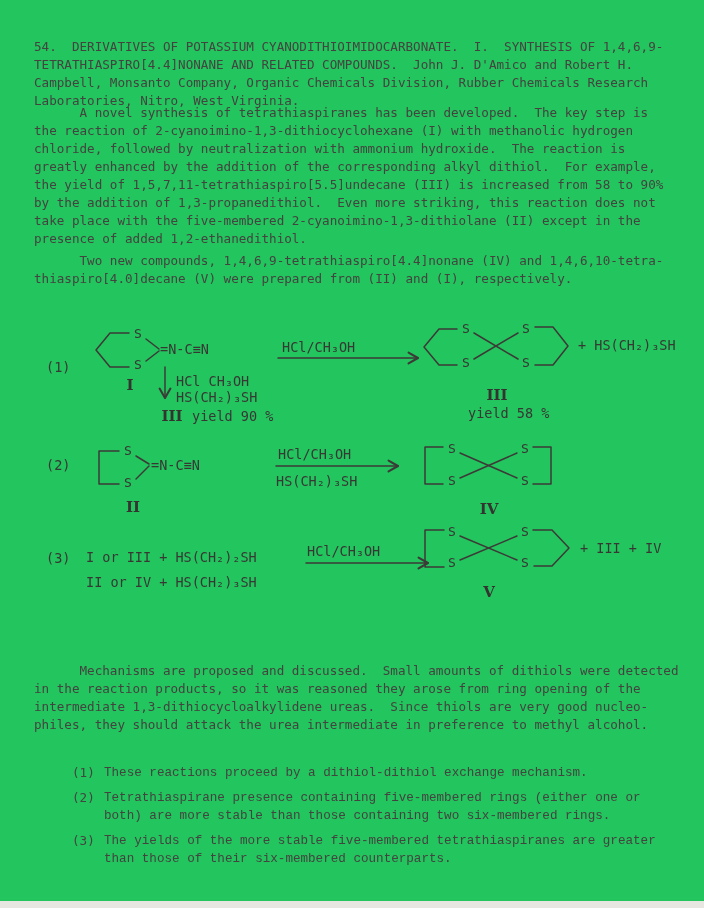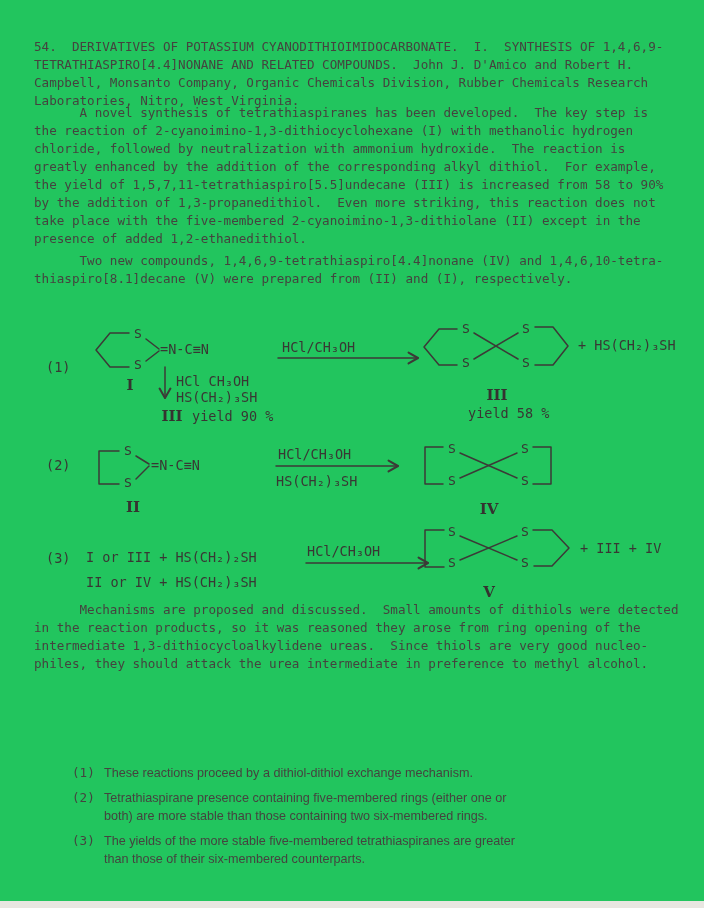--- a/index.html
+++ b/index.html
@@ -37,21 +37,21 @@
     fill:#353330;
   }
   .glist{position:absolute;left:72px;top:764px;}
   .gitem{display:flex;align-items:flex-start;margin-bottom:7px;}
   .gnum{
     font-family:"DejaVu Sans Mono", monospace;
     font-size:12.6px;line-height:18px;color:#45433f;
     width:24px;margin-right:8px;flex:none;
   }
   .gtext{
-    margin:0;font-family:Liberation Sans, sans-serif;
+    margin:0;font-family:Liberation Mono, monospace;
     font-size:12.6px;line-height:18px;white-space:pre;color:#45433f;
   }
 </style>
 </head>
 <body>
 
 <div class="page">
 
   <pre class="tblock" style="top:38px">54.  DERIVATIVES OF POTASSIUM CYANODITHIOIMIDOCARBONATE.  I.  SYNTHESIS OF 1,4,6,9-
 TETRATHIASPIRO[4.4]NONANE AND RELATED COMPOUNDS.  John J. D'Amico and Robert H.
@@ -59,21 +59,21 @@
 Laboratories, Nitro, West Virginia.</pre>
   <pre class="tblock" style="top:104px">      A novel synthesis of tetrathiaspiranes has been developed.  The key step is
 the reaction of 2-cyanoimino-1,3-dithiocyclohexane (I) with methanolic hydrogen
 chloride, followed by neutralization with ammonium hydroxide.  The reaction is
 greatly enhanced by the addition of the corresponding alkyl dithiol.  For example,
 the yield of 1,5,7,11-tetrathiaspiro[5.5]undecane (III) is increased from 58 to 90%
 by the addition of 1,3-propanedithiol.  Even more striking, this reaction does not
 take place with the five-membered 2-cyanoimino-1,3-dithiolane (II) except in the
 presence of added 1,2-ethanedithiol.</pre>
   <pre class="tblock" style="top:252px">      Two new compounds, 1,4,6,9-tetrathiaspiro[4.4]nonane (IV) and 1,4,6,10-tetra-
-thiaspiro[8.1]decane (V) were prepared from (II) and (I), respectively.</pre>
+thiaspiro[4.0]decane (V) were prepared from (II) and (I), respectively.</pre>
 
   <svg class="diagram" width="704" height="330" viewBox="0 300 704 330">
     <defs>
       <marker id="ah" viewBox="0 0 10 10" refX="8" refY="5" markerWidth="9" markerHeight="9" orient="auto-start-reverse">
         <path d="M1,1 L8,5 L1,9" fill="none" stroke="#3c3a37" stroke-width="1.4"></path>
       </marker>
     </defs>
 
     <g>
       <text class="numlabel" x="46" y="372">(1)</text>
@@ -166,21 +166,21 @@
         <text class="atom" x="452" y="536" text-anchor="middle">S</text>
         <text class="atom" x="452" y="567" text-anchor="middle">S</text>
         <text class="atom" x="525" y="536" text-anchor="middle">S</text>
         <text class="atom" x="525" y="567" text-anchor="middle">S</text>
         <text class="formula" x="580" y="553">+ III + IV</text>
         <text class="roman" x="489" y="597" text-anchor="middle">V</text>
       </g>
     </g>
   </svg>
 
-  <pre class="tblock" style="top:601px">      Mechanisms are proposed and discussed.  Small amounts of dithiols were detected
+  <pre class="tblock" style="top:662px">      Mechanisms are proposed and discussed.  Small amounts of dithiols were detected
 in the reaction products, so it was reasoned they arose from ring opening of the
 intermediate 1,3-dithiocycloalkylidene ureas.  Since thiols are very good nucleo-
 philes, they should attack the urea intermediate in preference to methyl alcohol.</pre>
 
   <div class="glist">
     <div class="gitem">
       <span class="gnum">(1)</span>
       <pre class="gtext">These reactions proceed by a dithiol-dithiol exchange mechanism.</pre>
     </div>
     <div class="gitem">

